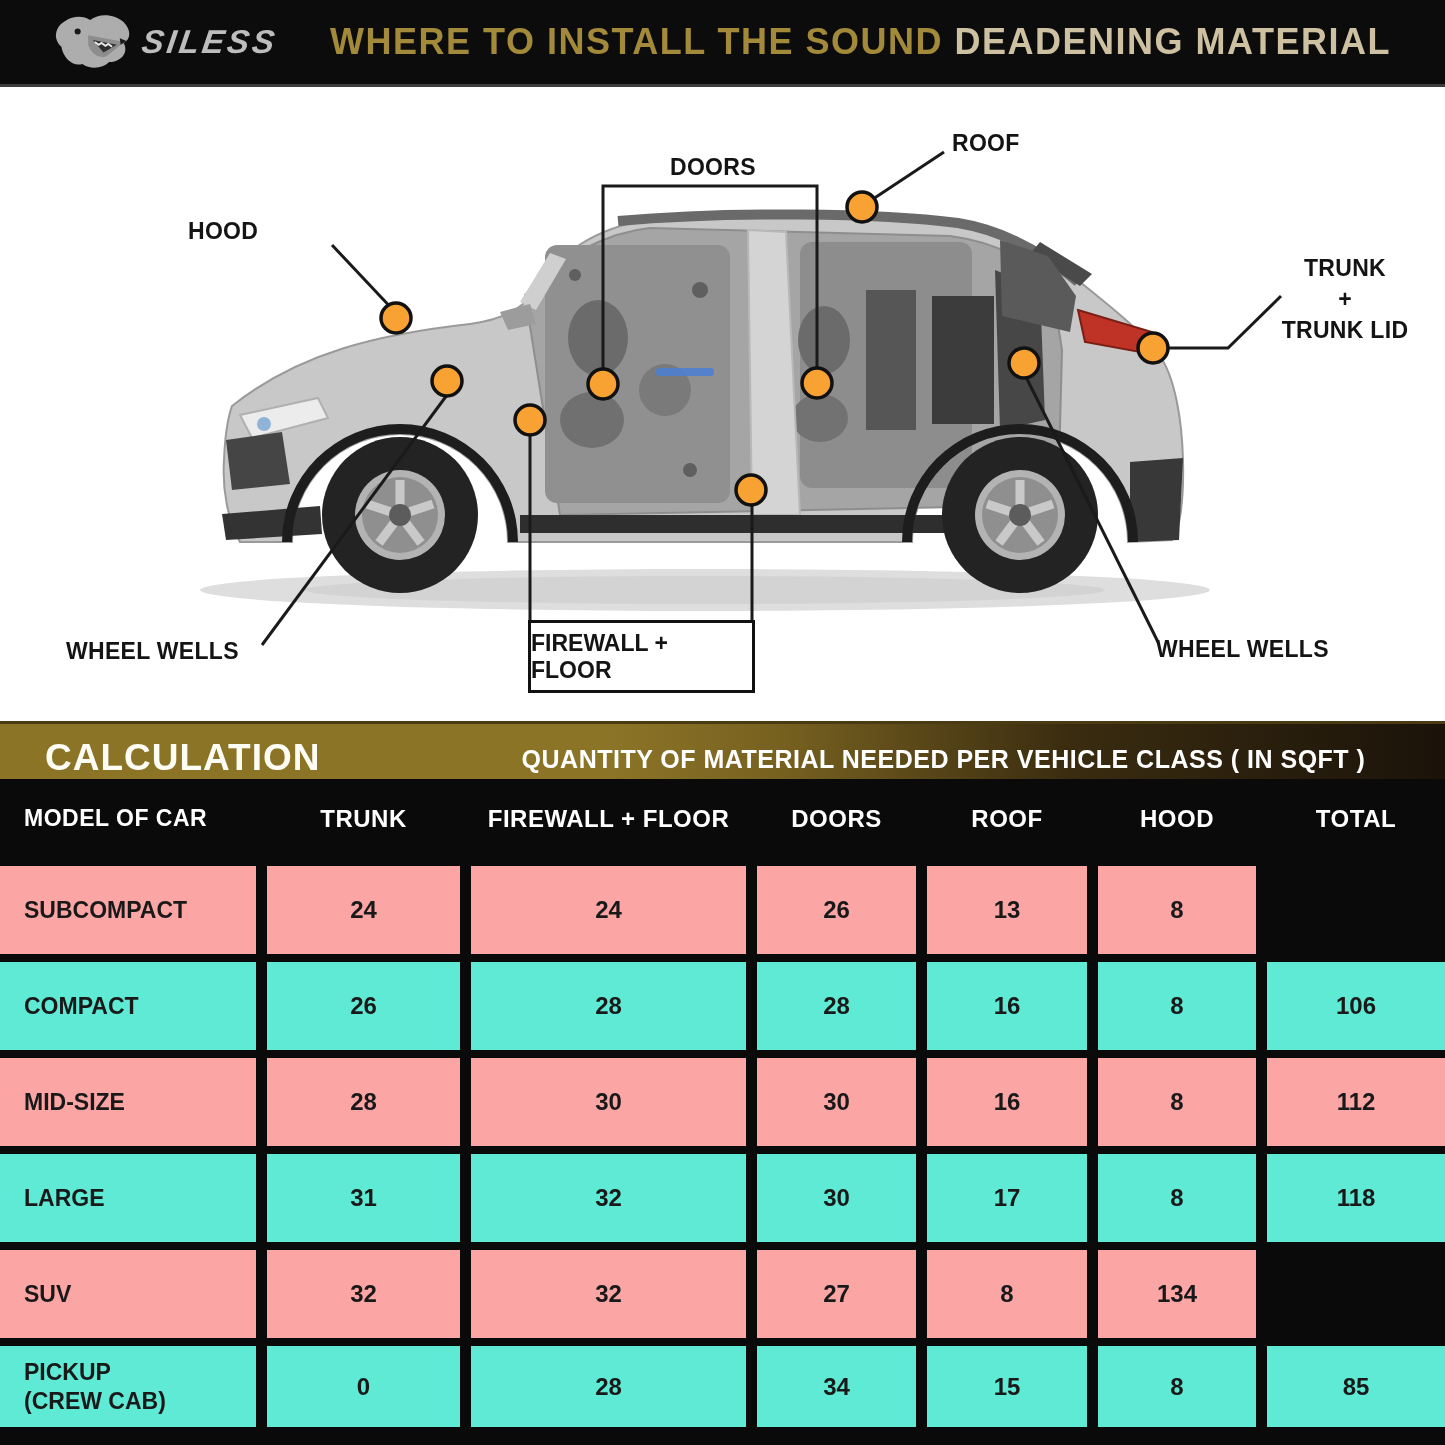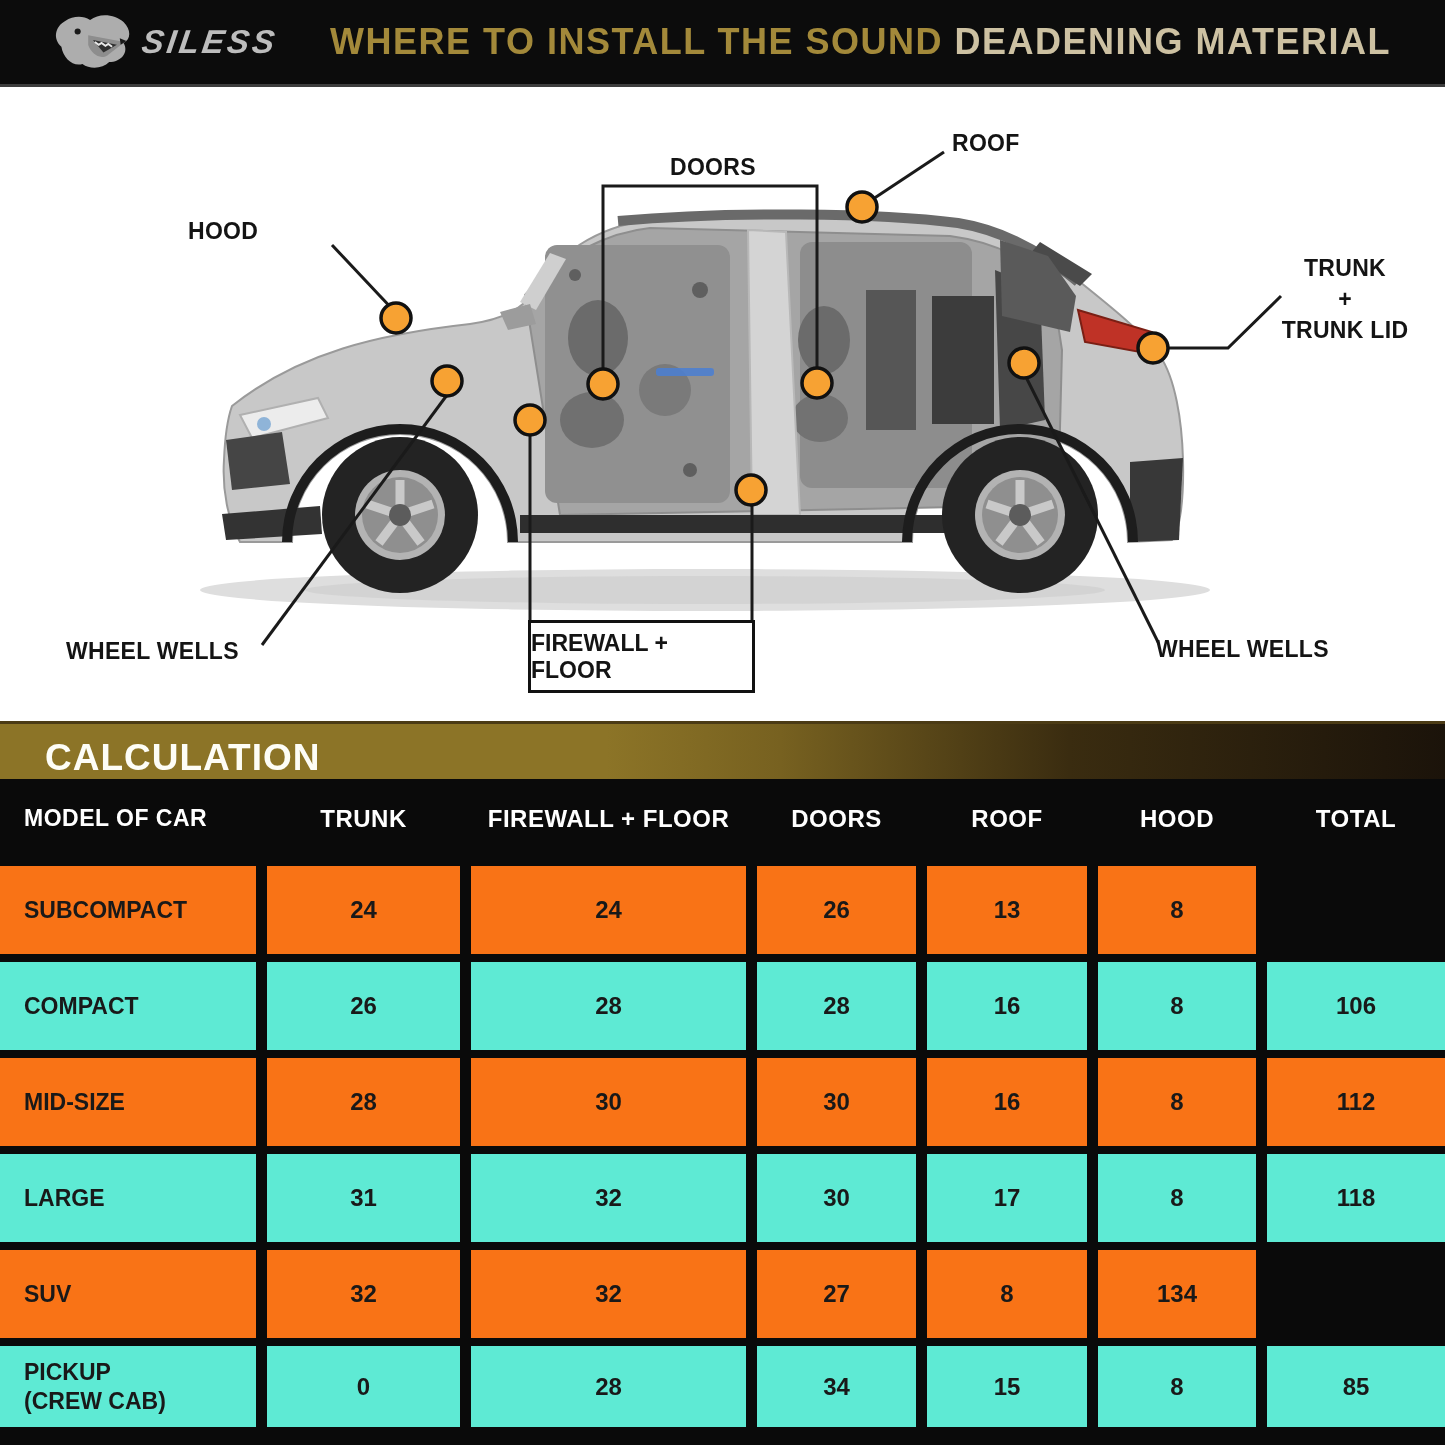--- a/index.html
+++ b/index.html
@@ -44,21 +44,21 @@
     background:#0a0a0a; display:flex; flex-direction:column; row-gap:8px; }
   .trow { display:grid; grid-template-columns:256px 193px 275px 159px 160px 158px 1fr;
     column-gap:11px; height:88px; flex:0 0 auto; }
   .trow.thead { height:79px; }
   .trow.last { height:81px; }
   .cell { display:flex; align-items:center; justify-content:center;
     font-weight:bold; font-size:24px; color:#191919; }
   .thead .cell { color:#ffffff; background:transparent; font-size:24px; letter-spacing:.5px; }
   .cell.model { justify-content:flex-start; padding-left:24px; font-size:23px;
     white-space:pre-line; line-height:1.25; }
-  .row-light .cell { background:#f97316; }
+  .row-light .cell { background:#fca5a5; }
   .row-dark .cell { background:#5eead4; }
 </style>
 </head>
 <body>
 
 <div class="page">
 
   <div class="top-bar">
     <div class="logo">
       <svg width="88" height="64" viewBox="0 0 92 66">
@@ -198,20 +198,21 @@
     </div>
     <div class="lbl" style="left:66px; top:548px;">WHEEL WELLS</div>
     <div class="firewall-box">
       <span>FIREWALL + FLOOR</span>
     </div>
     <div class="lbl" style="left:1156px; top:546px;">WHEEL WELLS</div>
   </div>
 
   <div class="calc-band">
     <div class="calc-heading">CALCULATION</div>
+    <div class="calc-subtitle">QUANTITY OF MATERIAL NEEDED PER VEHICLE CLASS ( IN SQFT )</div>
   </div>
 
   <div class="tbl">
 
     <div class="trow thead">
       <div class="cell model">MODEL OF CAR</div>
       <div class="cell">TRUNK</div>
       <div class="cell">FIREWALL + FLOOR</div>
       <div class="cell">DOORS</div>
       <div class="cell">ROOF</div>

